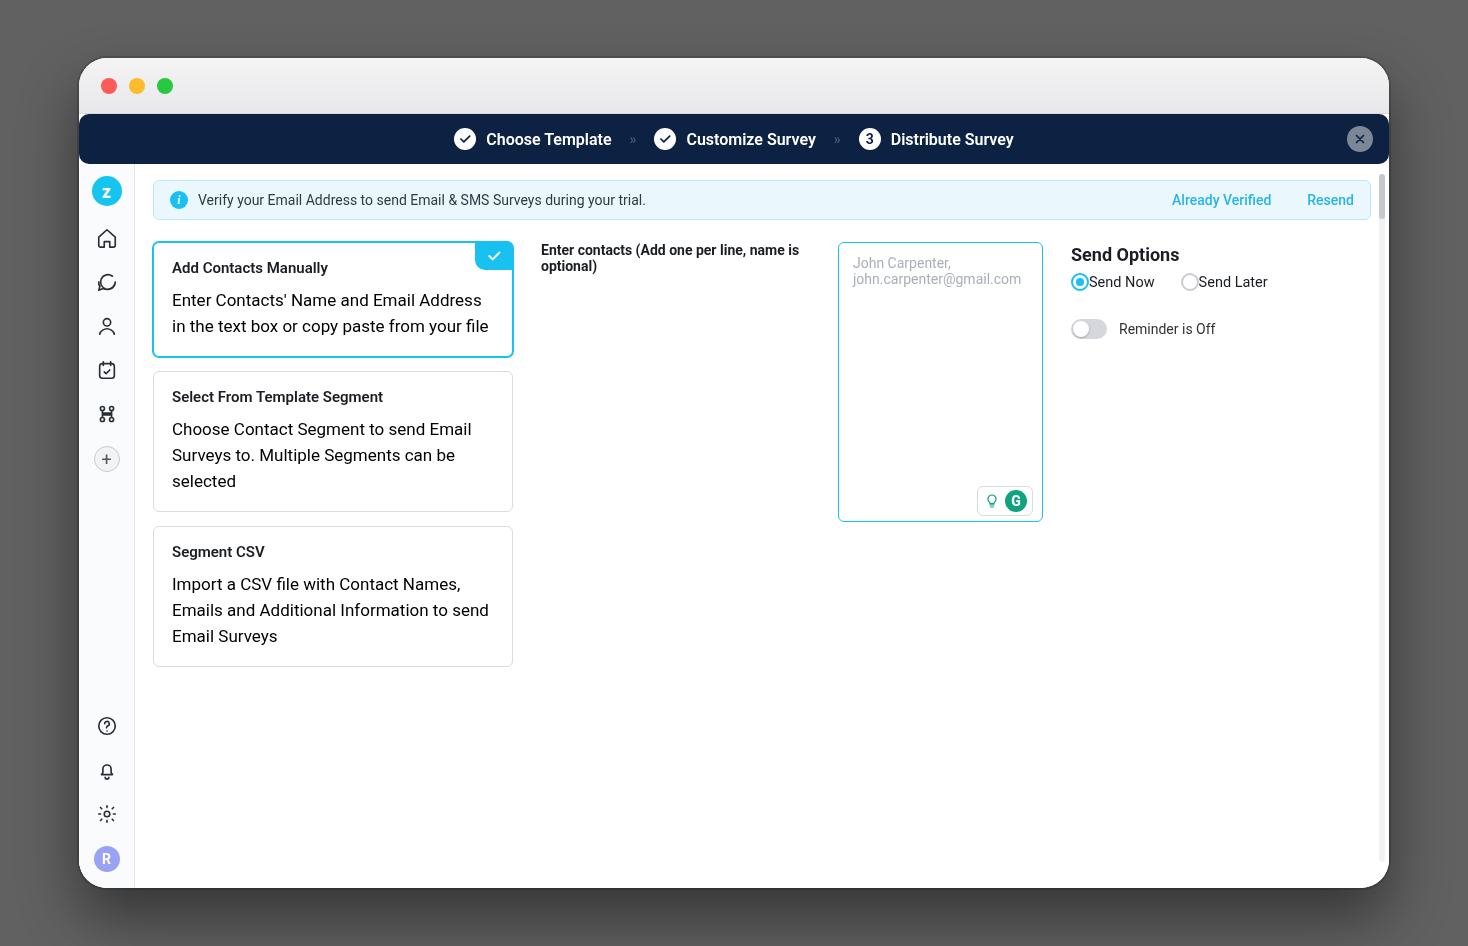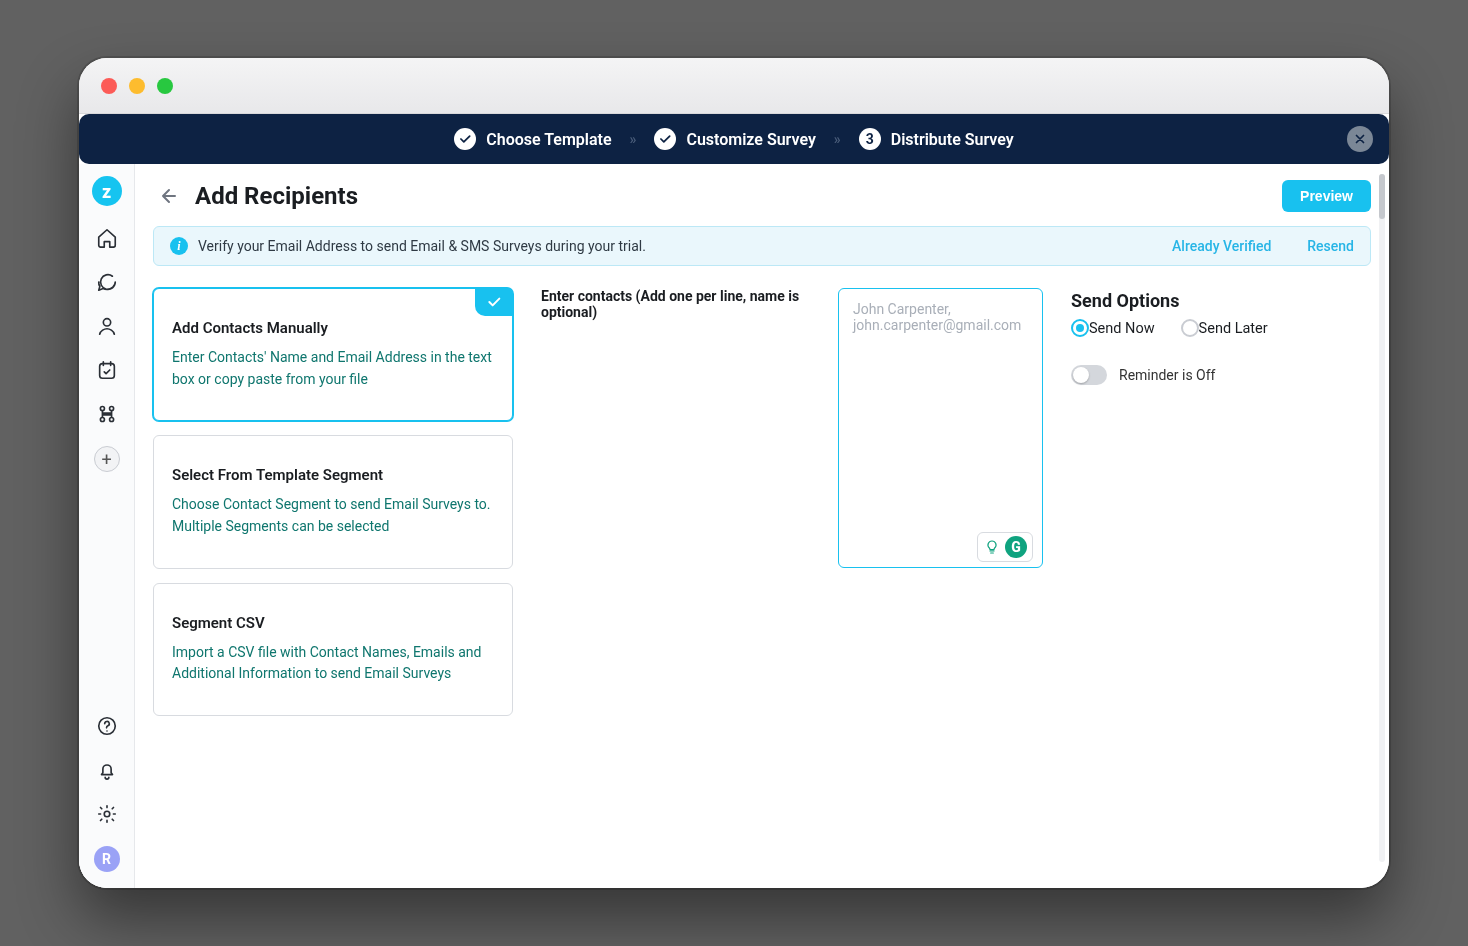--- a/index.html
+++ b/index.html
@@ -155,31 +155,31 @@
 
   .content-row {
     display: flex;
     gap: 28px;
     align-items: flex-start;
   }
   .col-left { width: 360px; display: flex; flex-direction: column; gap: 14px; }
   .option-card {
     border: 1px solid #d8dbe0;
     border-radius: 6px;
-    padding: 30px 18px;
+    padding: 16px 18px;
     cursor: pointer;
     position: relative;
     background: #fff;
   }
   .option-card.selected {
     border-color: #18c1ef;
     box-shadow: 0 0 0 1px #18c1ef;
   }
   .option-card .title { font-weight: 600; color: #1a1d21; margin-bottom: 10px; font-size: 15px; }
-  .option-card .desc { font-size: 14px; color: #0f766e; line-height: 1.55; }
+  .option-card .desc { font-size: 17px; color: #000000; line-height: 1.55; }
   .option-card .corner-check {
     position: absolute; top: -1px; right: -1px;
     width: 38px; height: 28px;
     background: #18c1ef;
     border-bottom-left-radius: 10px;
     border-top-right-radius: 6px;
     display: flex; align-items: center; justify-content: center;
     color: #fff;
   }
 
@@ -353,31 +353,20 @@
             <circle cx="12" cy="12" r="3" stroke="#2a2f36" stroke-width="1.8"></circle>
             <path d="M12 3v2M12 19v2M4.9 4.9l1.4 1.4M17.7 17.7l1.4 1.4M3 12h2M19 12h2M4.9 19.1l1.4-1.4M17.7 6.3l1.4-1.4" stroke="#2a2f36" stroke-width="1.8" stroke-linecap="round"></path>
           </svg>
       </div>
       <div class="avatar">R</div>
     </div>
 
     <div class="main">
       <div class="right-scroll-hint"></div>
 
-      <div class="page-header">
-        <div class="ph-left">
-          <div class="back-arrow">
-            <svg width="24" height="24" viewBox="0 0 24 24" fill="none">
-                <path d="M14 6l-6 6 6 6M8 12h12" stroke="#6f7580" stroke-width="2" stroke-linecap="round" stroke-linejoin="round"></path>
-              </svg>
-          </div>
-          <h1 class="page-title">Add Recipients</h1>
-        </div>
-        <button class="preview-btn">Preview</button>
-      </div>
 
       <div class="alert">
         <span class="info-icon">i</span>
         <span>Verify your Email Address to send Email &amp; SMS Surveys during your trial.</span>
         <span class="links">
           <a>Already Verified</a>
           <a>Resend</a>
         </span>
       </div>
 

